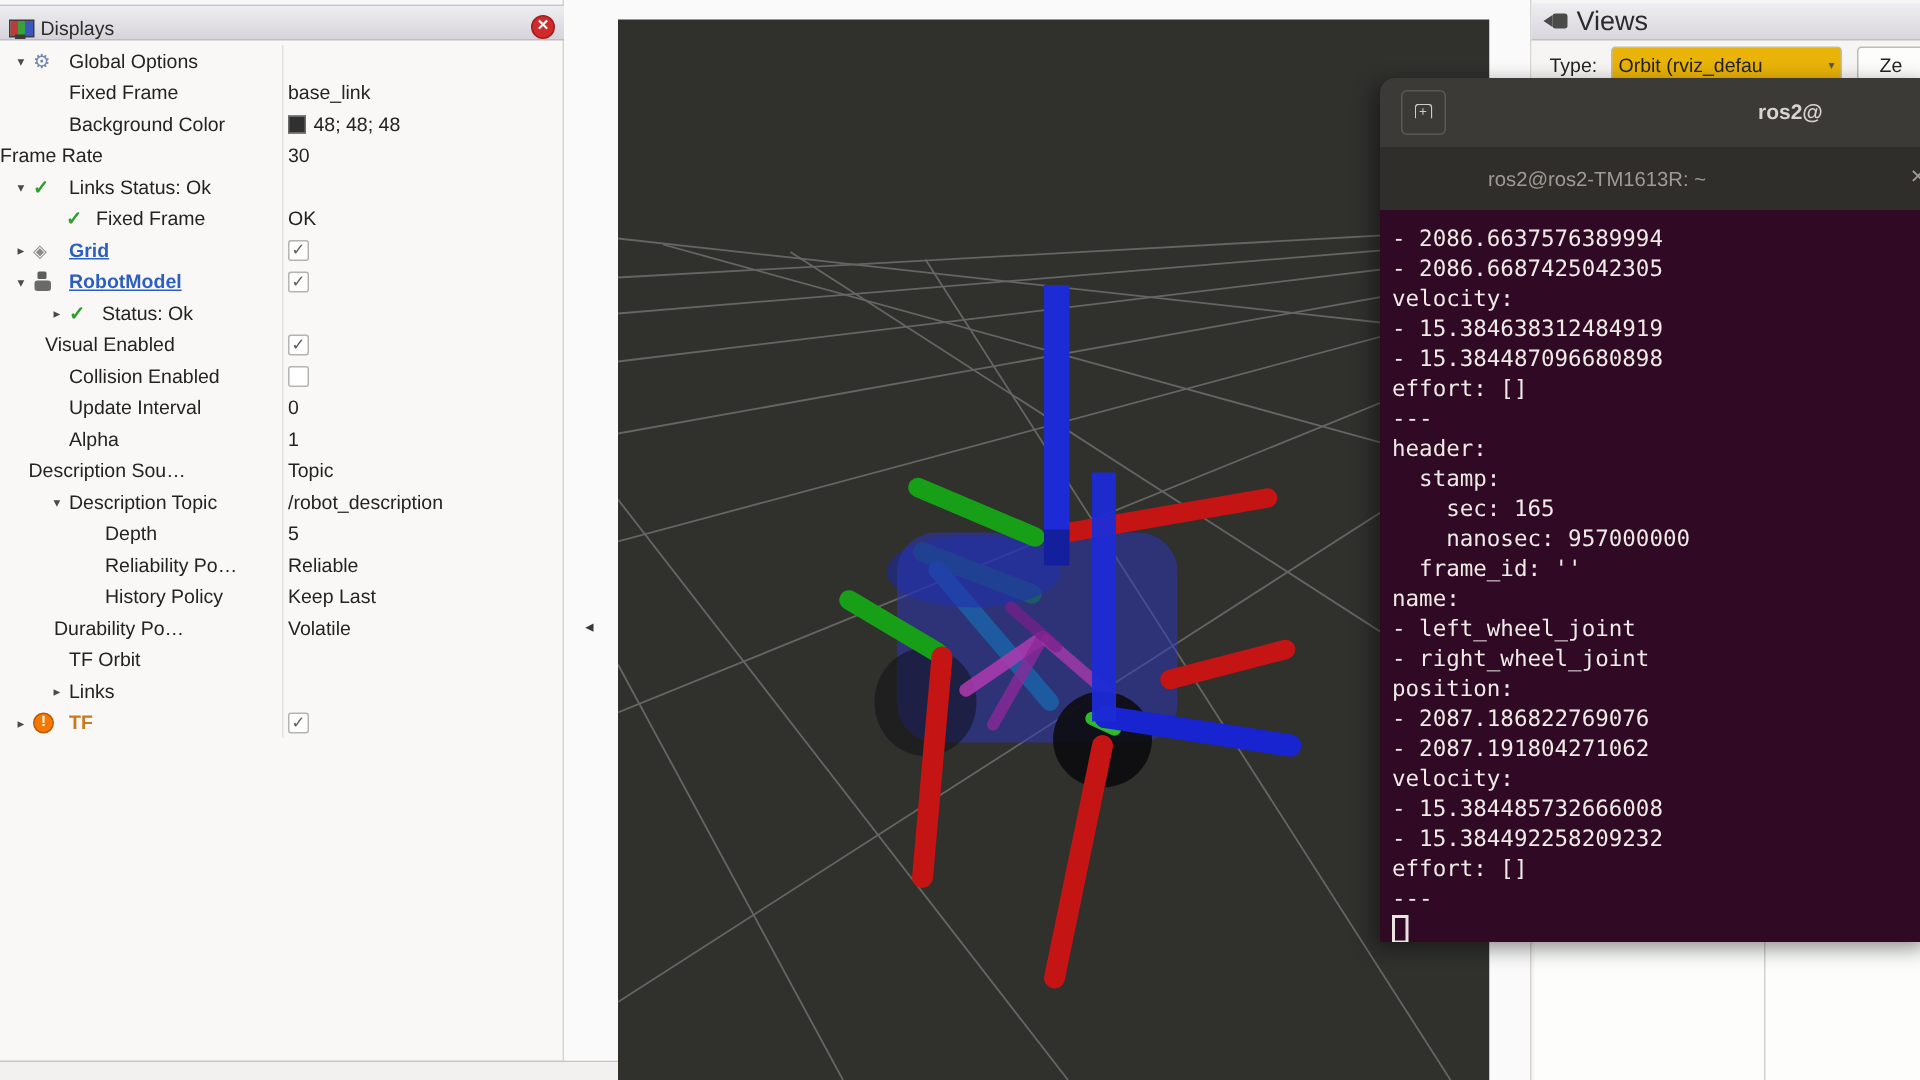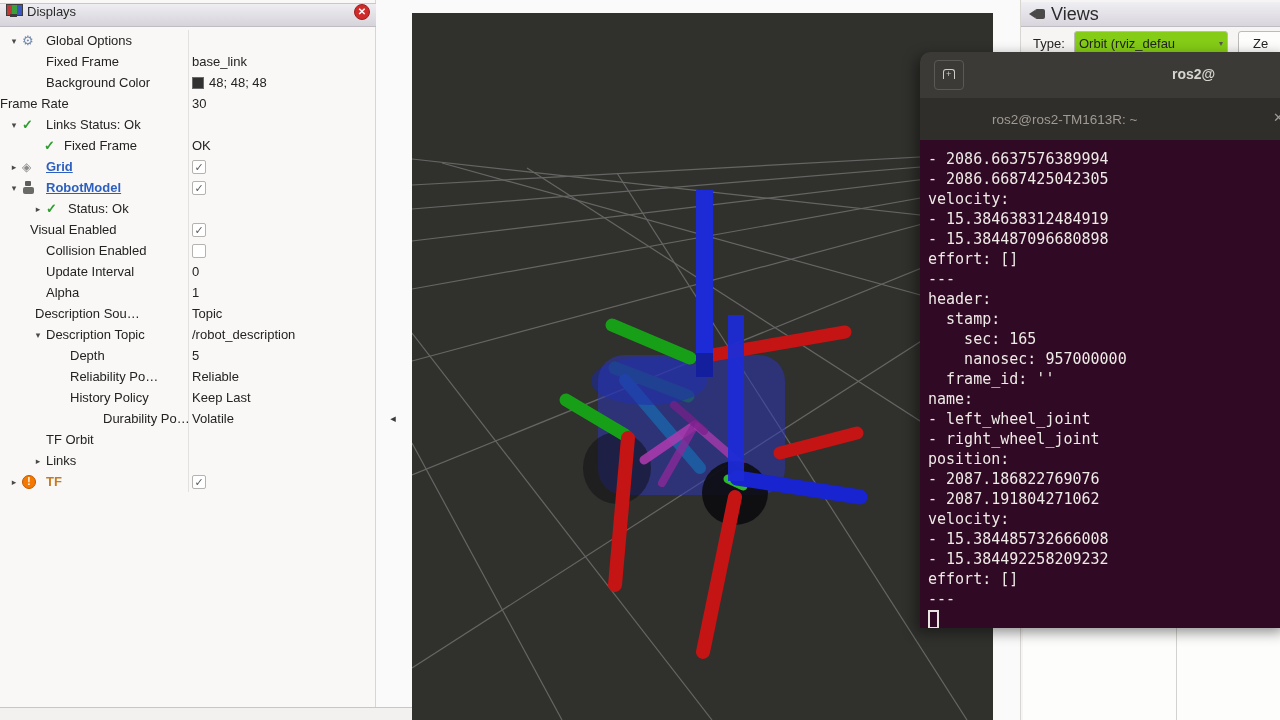--- a/index.html
+++ b/index.html
@@ -5,21 +5,21 @@
   * { margin:0; padding:0; box-sizing:border-box; }
   html,body { width:1280px; height:720px; overflow:hidden; background:#fbfafa;
               font-family:"Liberation Sans", sans-serif; }
 
   
   #displays-panel { position:absolute; left:0; top:0; width:376px; height:707px;
                     background:#f9f8f6; border-right:1px solid #d8d6d2; }
   #displays-header { position:absolute; left:0; top:3px; width:376px; height:24px;
                      background:linear-gradient(#eeedf2,#d6d4da);
                      border-top:1px solid #c9c7cd; border-bottom:1px solid #bfbdc3;
-                     display:flex; align-items:flex-start; padding:0 6px; }
+                     display:flex; align-items:flex-end; padding:0 6px; }
   #displays-header .title { font-size:13px; color:#2b2b2b; margin-left:6px; flex:1; }
   .ico-monitor { width:15px; height:13px; position:relative; display:inline-block; }
   .ico-monitor::before { content:""; position:absolute; left:0; top:0; width:15px; height:10px;
        border:1.5px solid #3c3c3c;
        background:linear-gradient(90deg,#c03a3a 0 33%,#3aa03a 33% 66%,#3a57c0 66% 100%); }
   .ico-monitor::after { content:""; position:absolute; left:4px; top:10px; width:7px; height:3px; background:#3c3c3c; }
   .btn-close { width:16px; height:16px; border-radius:50%; background:#cf2b2b;
                border:1.5px solid #9e1f1f; color:#fff; font-size:10px; line-height:13px;
                text-align:center; font-weight:bold; }
 
@@ -70,21 +70,21 @@
                   display:flex; align-items:center; padding:0 8px; }
   #views-header .title { font-size:18px; color:#2b2b2b; margin-left:6px; }
   .ico-views { width:16px; height:10px; position:relative; display:inline-block; }
   .ico-views::before { content:""; position:absolute; left:0; top:1px;
         border-top:4px solid transparent; border-bottom:4px solid transparent; border-right:6px solid #4a4a48; }
   .ico-views::after { content:""; position:absolute; left:6px; top:0; width:10px; height:10px;
         background:#4a4a48; border-radius:2px; }
   #views-typerow { position:absolute; left:0; top:28px; width:260px; height:30px; background:#f6f5f3;
                    display:flex; align-items:center; }
   #views-typerow .tlabel { font-size:13px; color:#232321; margin-left:12px; }
-  #type-combo { position:absolute; left:53px; top:3px; width:154px; height:25px; background:#84cc16;
+  #type-combo { position:absolute; left:53px; top:3px; width:154px; height:25px; background:#eab308;
                 border:1px solid #bdbbb7; border-radius:3px; display:flex; align-items:center;
                 font-size:13px; color:#232321; padding:0 4px; }
   #type-combo .cval { flex:1; overflow:hidden; white-space:nowrap; }
   #type-combo .carw { font-size:8px; color:#555; margin-left:2px; }
   #zero-button { position:absolute; left:217px; top:3px; width:70px; height:25px; background:#fdfdfc;
                  border:1px solid #bdbbb7; border-radius:3px; font-size:13px; color:#232321;
                  display:flex; align-items:center; padding-left:14px; }
   #views-content { position:absolute; left:2px; top:58px; width:258px; height:662px; background:#fdfdfc; }
   #views-content .vdivider { position:absolute; left:153px; top:0; width:1px; height:662px; background:#d4d2ce; }
 
@@ -201,42 +201,42 @@
         </span>
     </div>
     <div class="row" style="padding-left:46px">
       <span class="lbl">Update Interval</span>
       <span class="val">0</span>
     </div>
     <div class="row" style="padding-left:46px">
       <span class="lbl">Alpha</span>
       <span class="val">1</span>
     </div>
-    <div class="row" style="padding-left:35px">
+    <div class="row" style="padding-left:19px">
       <span class="lbl">Description Sou…</span>
       <span class="val">Topic</span>
     </div>
     <div class="row" style="padding-left:30px">
       <span class="arw">▾</span>
       <span class="lbl">Description Topic</span>
       <span class="val">/robot_description</span>
     </div>
     <div class="row" style="padding-left:70px">
       <span class="lbl">Depth</span>
       <span class="val">5</span>
     </div>
     <div class="row" style="padding-left:70px">
       <span class="lbl">Reliability Po…</span>
       <span class="val">Reliable</span>
     </div>
     <div class="row" style="padding-left:70px">
       <span class="lbl">History Policy</span>
       <span class="val">Keep Last</span>
     </div>
-    <div class="row" style="padding-left:103px">
+    <div class="row" style="padding-left:36px">
       <span class="lbl">Durability Po…</span>
       <span class="val">Volatile</span>
     </div>
     <div class="row" style="padding-left:46px">
       <span class="lbl">TF Orbit</span>
       <span class="val"></span>
     </div>
     <div class="row" style="padding-left:30px">
       <span class="arw">▸</span>
       <span class="lbl">Links</span>

